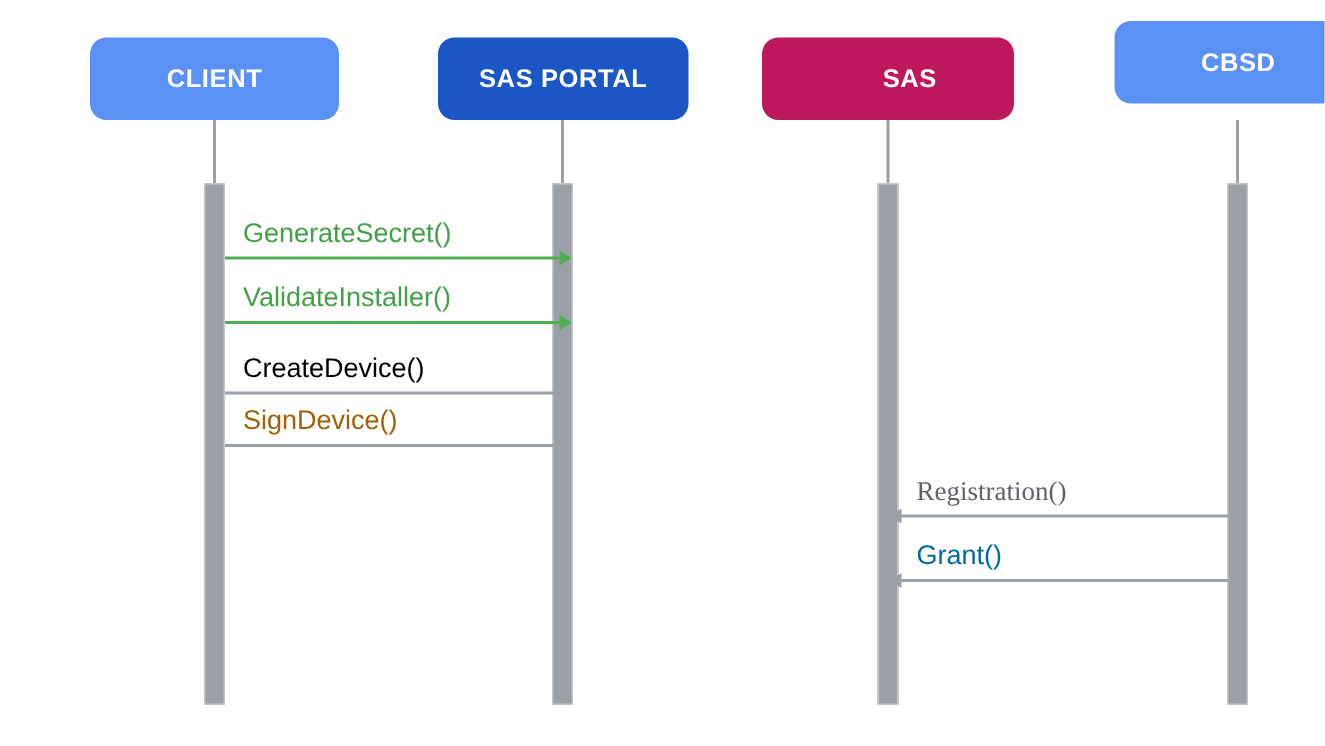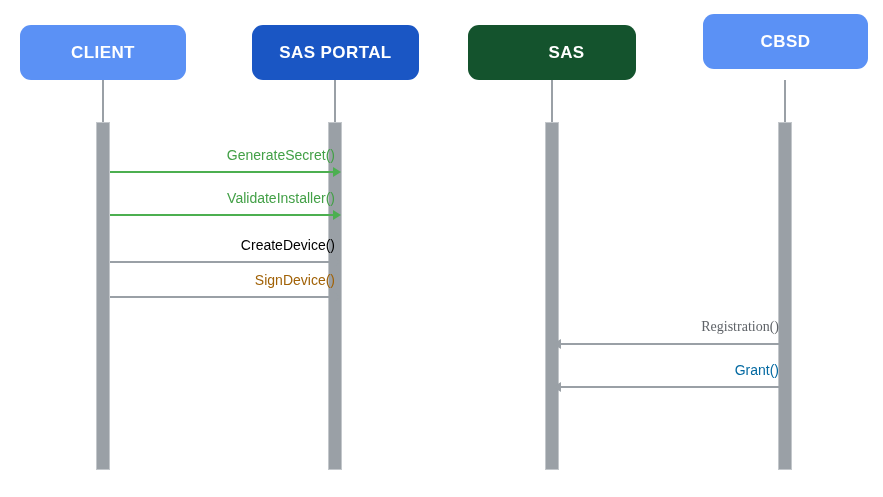--- a/index.html
+++ b/index.html
@@ -2,21 +2,21 @@
 <html><head>
 <meta charset="utf-8">
 <style>
   html,body{margin:0;padding:0;}
   body{
     width:883px;height:497px;
     background:#ffffff;
     font-family:"Liberation Sans","DejaVu Sans",sans-serif;
     overflow:hidden;
   }
-  #stage{position:relative;width:759px;height:497px;background:#ffffff;}
+  #stage{position:relative;width:759px;height:497px;background:#ffffff;margin-left:40px;}
 
   
   .actor-box{
     position:absolute;
     height:55px;
     border-radius:11px;
     display:flex;align-items:center;justify-content:center;
     color:#ffffff;
     font-size:17px;
     font-weight:bold;
@@ -45,24 +45,25 @@
   .msg{position:absolute;height:0;}
   .msg-line{
     position:absolute;
     left:0;top:0;
     height:2px;
   }
   .msg-label{
     position:absolute;
     bottom:8px;
     width:100%;
-    text-align:right;
-    font-size:14px;
+    text-align:left;
+    font-size:18px;
     white-space:nowrap;
     line-height:16px;
+    padding-left:12px;
   }
   .arrow-head{
     position:absolute;
     top:-4px;
     width:0;height:0;
     border-top:5px solid transparent;
     border-bottom:5px solid transparent;
   }
   .arrow-head.right{border-left:8px solid currentColor;}
   .arrow-head.left{border-right:8px solid currentColor;}
@@ -71,21 +72,21 @@
 <body>
 
 <div id="stage">
   <div id="actors-layer">
       <div class="actor-box" style="left: 20px; top: 25px; width: 166px; background: rgb(91, 145, 245);">
         <span>CLIENT</span>
       </div>
       <div class="actor-box" style="left: 252px; top: 25px; width: 167px; background: rgb(26, 86, 196); text-align: right;">
         <span>SAS PORTAL</span>
       </div>
-      <div class="actor-box" style="left: 468px; top: 25px; width: 168px; background: #14532d; padding-left: 29px;">
+      <div class="actor-box" style="left: 468px; top: 25px; width: 168px; background: #be185d; padding-left: 29px;">
         <span>SAS</span>
       </div>
       <div class="actor-box" style="left: 703px; top: 14px; width: 165px; background: rgb(91, 145, 245);">
         <span>CBSD</span>
       </div>
     </div>
   <div id="lifelines-layer">
       <div class="lifeline" style="left: 102px; top: 80px; height: 42px;"></div>
       <div class="lifeline" style="left: 334px; top: 80px; height: 42px;"></div>
       <div class="lifeline" style="left: 551px; top: 80px; height: 42px;"></div>

